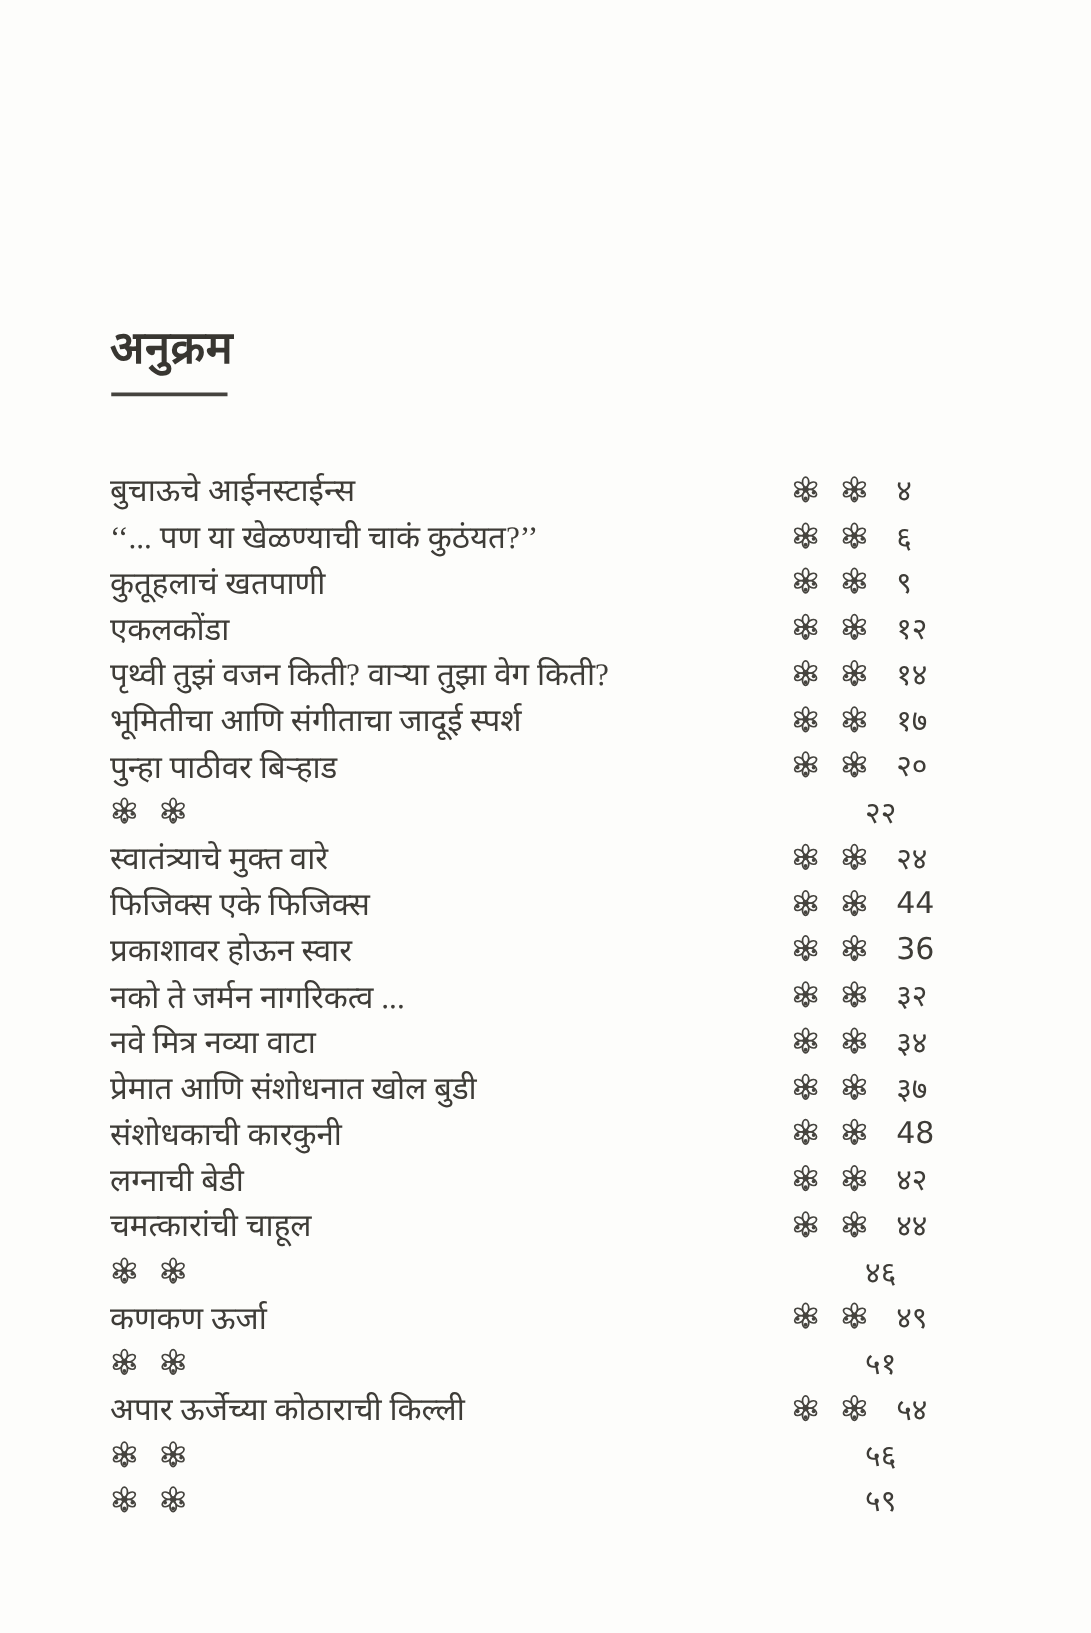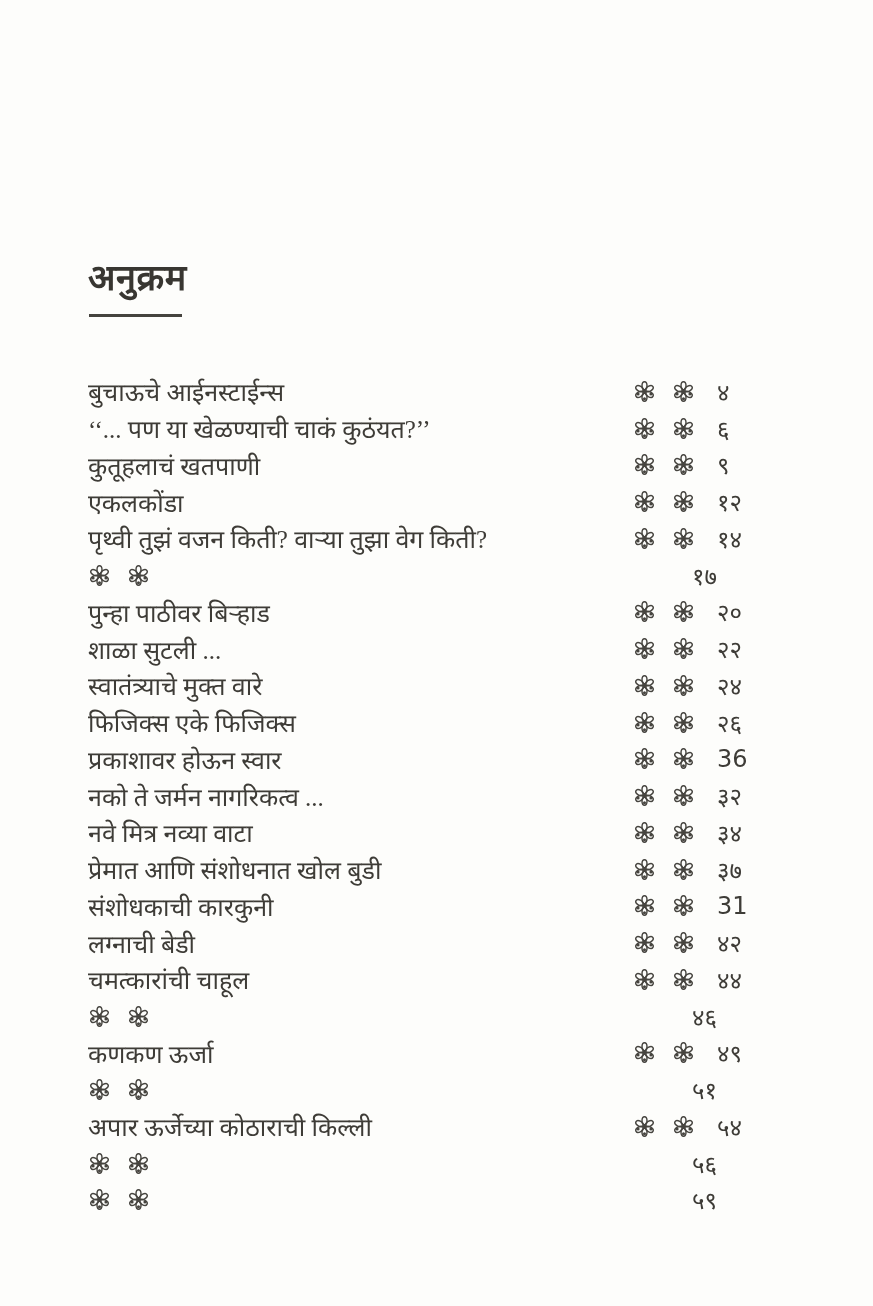--- a/index.html
+++ b/index.html
@@ -260,20 +260,21 @@
           <circle cx="5.3" cy="14.7" r="1.6"></circle>
           <circle cx="18.7" cy="14.7" r="1.6"></circle>
           <circle cx="12" cy="19.6" r="1.6"></circle>
         </g>
       </svg>
     </span>
     <span class="toc-entry-page">१४</span>
   </div>
 
   <div class="toc-row">
+    <span class="toc-entry-title">भूमितीचा आणि संगीताचा जादूई स्पर्श</span>
     <span class="toc-icons">
       <svg class="atom" width="23" height="23" viewBox="0 0 24 24" aria-hidden="true">
         <g stroke="#46443f" stroke-width="1.5" fill="none">
           <ellipse cx="12" cy="6" rx="2.6" ry="4.2"></ellipse>
           <ellipse cx="12" cy="6" rx="2.6" ry="4.2" transform="rotate(60 12 12)"></ellipse>
           <ellipse cx="12" cy="6" rx="2.6" ry="4.2" transform="rotate(120 12 12)"></ellipse>
           <ellipse cx="12" cy="6" rx="2.6" ry="4.2" transform="rotate(180 12 12)"></ellipse>
           <ellipse cx="12" cy="6" rx="2.6" ry="4.2" transform="rotate(240 12 12)"></ellipse>
           <ellipse cx="12" cy="6" rx="2.6" ry="4.2" transform="rotate(300 12 12)"></ellipse>
         </g>
@@ -337,21 +338,20 @@
           <circle cx="5.3" cy="14.7" r="1.6"></circle>
           <circle cx="18.7" cy="14.7" r="1.6"></circle>
           <circle cx="12" cy="19.6" r="1.6"></circle>
         </g>
       </svg>
     </span>
     <span class="toc-entry-page">२०</span>
   </div>
 
   <div class="toc-row">
-    <span class="toc-entry-title">शाळा सुटली ...</span>
     <span class="toc-icons">
       <svg class="atom" width="23" height="23" viewBox="0 0 24 24" aria-hidden="true">
         <g stroke="#46443f" stroke-width="1.5" fill="none">
           <ellipse cx="12" cy="6" rx="2.6" ry="4.2"></ellipse>
           <ellipse cx="12" cy="6" rx="2.6" ry="4.2" transform="rotate(60 12 12)"></ellipse>
           <ellipse cx="12" cy="6" rx="2.6" ry="4.2" transform="rotate(120 12 12)"></ellipse>
           <ellipse cx="12" cy="6" rx="2.6" ry="4.2" transform="rotate(180 12 12)"></ellipse>
           <ellipse cx="12" cy="6" rx="2.6" ry="4.2" transform="rotate(240 12 12)"></ellipse>
           <ellipse cx="12" cy="6" rx="2.6" ry="4.2" transform="rotate(300 12 12)"></ellipse>
         </g>
@@ -450,21 +450,21 @@
           <ellipse cx="12" cy="6" rx="2.6" ry="4.2" transform="rotate(300 12 12)"></ellipse>
         </g>
         <g fill="#46443f">
           <circle cx="12" cy="12" r="1.8"></circle>
           <circle cx="5.3" cy="14.7" r="1.6"></circle>
           <circle cx="18.7" cy="14.7" r="1.6"></circle>
           <circle cx="12" cy="19.6" r="1.6"></circle>
         </g>
       </svg>
     </span>
-    <span class="toc-entry-page">२६</span>
+    <span class="toc-entry-page">44</span>
   </div>
 
   <div class="toc-row">
     <span class="toc-entry-title">प्रकाशावर होऊन स्वार</span>
     <span class="toc-icons">
       <svg class="atom" width="23" height="23" viewBox="0 0 24 24" aria-hidden="true">
         <g stroke="#46443f" stroke-width="1.5" fill="none">
           <ellipse cx="12" cy="6" rx="2.6" ry="4.2"></ellipse>
           <ellipse cx="12" cy="6" rx="2.6" ry="4.2" transform="rotate(60 12 12)"></ellipse>
           <ellipse cx="12" cy="6" rx="2.6" ry="4.2" transform="rotate(120 12 12)"></ellipse>
@@ -645,21 +645,21 @@
           <ellipse cx="12" cy="6" rx="2.6" ry="4.2" transform="rotate(300 12 12)"></ellipse>
         </g>
         <g fill="#46443f">
           <circle cx="12" cy="12" r="1.8"></circle>
           <circle cx="5.3" cy="14.7" r="1.6"></circle>
           <circle cx="18.7" cy="14.7" r="1.6"></circle>
           <circle cx="12" cy="19.6" r="1.6"></circle>
         </g>
       </svg>
     </span>
-    <span class="toc-entry-page">31</span>
+    <span class="toc-entry-page">48</span>
   </div>
 
   <div class="toc-row">
     <span class="toc-entry-title">लग्नाची बेडी</span>
     <span class="toc-icons">
       <svg class="atom" width="23" height="23" viewBox="0 0 24 24" aria-hidden="true">
         <g stroke="#46443f" stroke-width="1.5" fill="none">
           <ellipse cx="12" cy="6" rx="2.6" ry="4.2"></ellipse>
           <ellipse cx="12" cy="6" rx="2.6" ry="4.2" transform="rotate(60 12 12)"></ellipse>
           <ellipse cx="12" cy="6" rx="2.6" ry="4.2" transform="rotate(120 12 12)"></ellipse>

